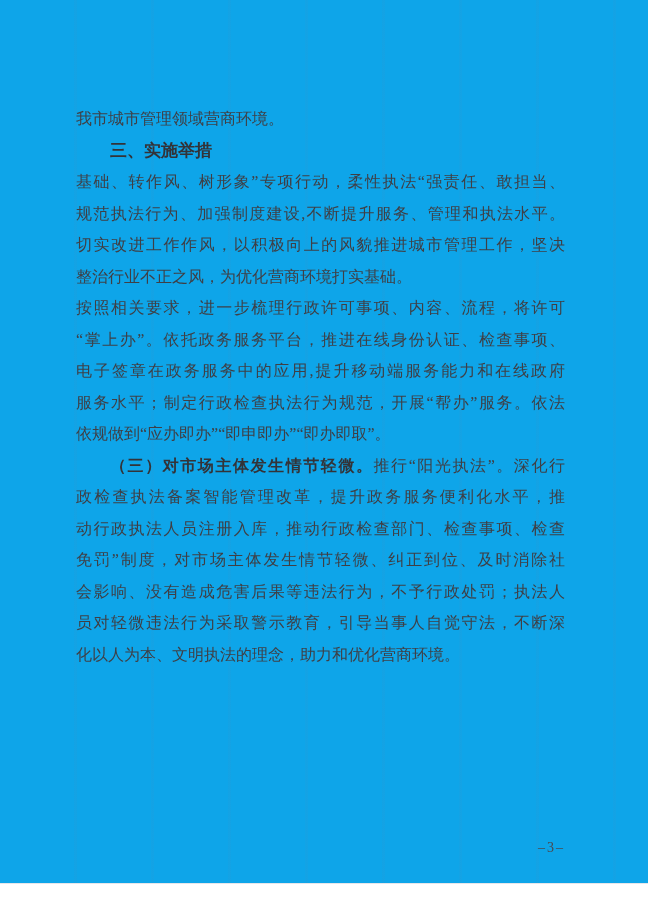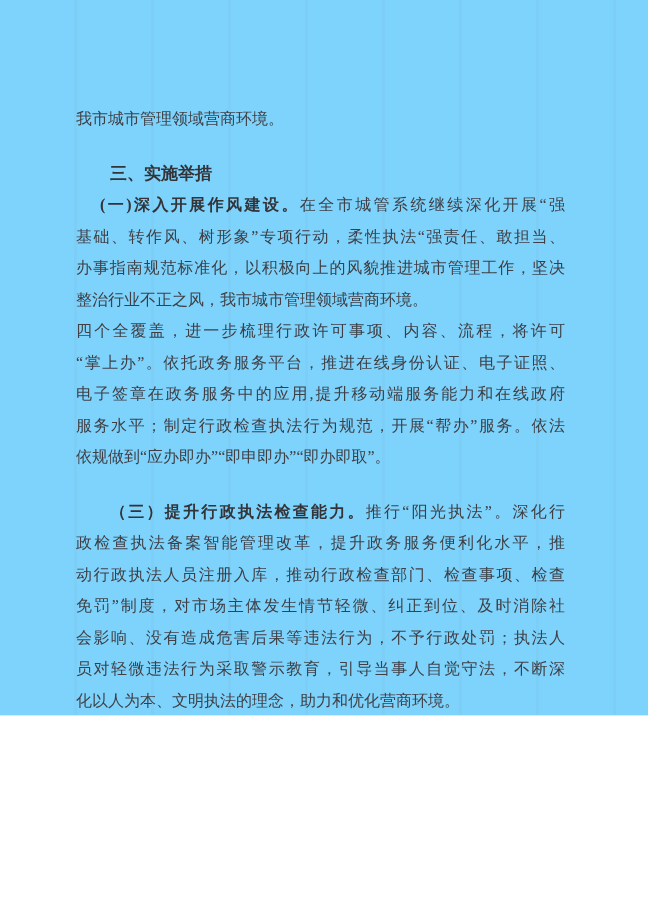--- a/index.html
+++ b/index.html
@@ -3,23 +3,23 @@
 <meta charset="utf-8">
 <style>
   html, body {
     margin: 0;
     padding: 0;
     background: #ffffff;
   }
   .page {
     position: relative;
     width: 648px;
-    height: 716px;
+    height: 884px;
     overflow: hidden;
-    background: #7dd3fc;
+    background: #0ea5e9;
     font-family: "Liberation Serif", "DejaVu Serif", serif;
     border-bottom: 1px solid #e6e6ea;
     box-sizing: border-box;
   }
   
   .page::before {
     content: "";
     position: absolute;
     inset: 0;
     background: repeating-linear-gradient(
@@ -52,21 +52,21 @@
   .s-end, .s-heading {
     text-align: left;
     white-space: nowrap;
   }
   .s-heading {
     font-family: "Liberation Sans", "DejaVu Sans", sans-serif;
     font-weight: 700;
     font-size: 17px;
     color: #27272c;
   }
-  .i-para { padding-left: 34px; margin-top: 23px; }
+  .i-para { padding-left: 34px; }
   .i-para-narrow { padding-left: 24px; }
   .i-none { padding-left: 0; }
   .seg { font-weight: normal; }
   .seg.bold {
     font-weight: 700;
     color: #333338;
   }
   .page-number {
     position: absolute;
     left: 538px;
@@ -78,30 +78,30 @@
   }
 </style>
 </head>
 <body>
 
 <div class="page">
   <div class="doc-body">
 
   <div class="line s-end i-none"><span class="seg">我市城市管理领域营商环境。</span></div>
       <div class="line s-heading i-para"><span class="seg bold">三、实施举措</span></div>
-      <div class="line s-full i-para-narrow"><span class="seg bold">(一)深入开展作风建设。</span><span class="seg">在全市城管系统继续深化开展“强</span></div>
       <div class="line s-full i-none"><span class="seg">基础、转作风、树形象”专项行动，柔性执法“强责任、敢担当、</span></div>
-      <div class="line s-full i-none"><span class="seg">办事指南规范标准化，以积极向上的风貌推进城市管理工作，坚决</span></div>
-      <div class="line s-end i-none"><span class="seg">整治行业不正之风，我市城市管理领域营商环境。</span></div>
-      <div class="line s-full i-none"><span class="seg">四个全覆盖，进一步梳理行政许可事项、内容、流程，将许可</span></div>
-      <div class="line s-full i-none"><span class="seg">“掌上办”。依托政务服务平台，推进在线身份认证、电子证照、</span></div>
+      <div class="line s-full i-none"><span class="seg">规范执法行为、加强制度建设,不断提升服务、管理和执法水平。</span></div>
+      <div class="line s-full i-none"><span class="seg">切实改进工作作风，以积极向上的风貌推进城市管理工作，坚决</span></div>
+      <div class="line s-end i-none"><span class="seg">整治行业不正之风，为优化营商环境打实基础。</span></div>
+      <div class="line s-full i-none"><span class="seg">按照相关要求，进一步梳理行政许可事项、内容、流程，将许可</span></div>
+      <div class="line s-full i-none"><span class="seg">“掌上办”。依托政务服务平台，推进在线身份认证、检查事项、</span></div>
       <div class="line s-full i-none"><span class="seg">电子签章在政务服务中的应用,提升移动端服务能力和在线政府</span></div>
       <div class="line s-full i-none"><span class="seg">服务水平；制定行政检查执法行为规范，开展“帮办”服务。依法</span></div>
       <div class="line s-end i-none"><span class="seg">依规做到“应办即办”“即申即办”“即办即取”。</span></div>
-      <div class="line s-full i-para"><span class="seg bold">（三）提升行政执法检查能力。</span><span class="seg">推行“阳光执法”。深化行</span></div>
+      <div class="line s-full i-para"><span class="seg bold">（三）对市场主体发生情节轻微。</span><span class="seg">推行“阳光执法”。深化行</span></div>
       <div class="line s-full i-none"><span class="seg">政检查执法备案智能管理改革，提升政务服务便利化水平，推</span></div>
       <div class="line s-full i-none"><span class="seg">动行政执法人员注册入库，推动行政检查部门、检查事项、检查</span></div>
       <div class="line s-full i-none"><span class="seg">免罚”制度，对市场主体发生情节轻微、纠正到位、及时消除社</span></div>
       <div class="line s-full i-none"><span class="seg">会影响、没有造成危害后果等违法行为，不予行政处罚；执法人</span></div>
       <div class="line s-full i-none"><span class="seg">员对轻微违法行为采取警示教育，引导当事人自觉守法，不断深</span></div>
       <div class="line s-end i-none"><span class="seg">化以人为本、文明执法的理念，助力和优化营商环境。</span></div>
     </div>
   <div class="page-number">–3–</div>
 </div>
 

